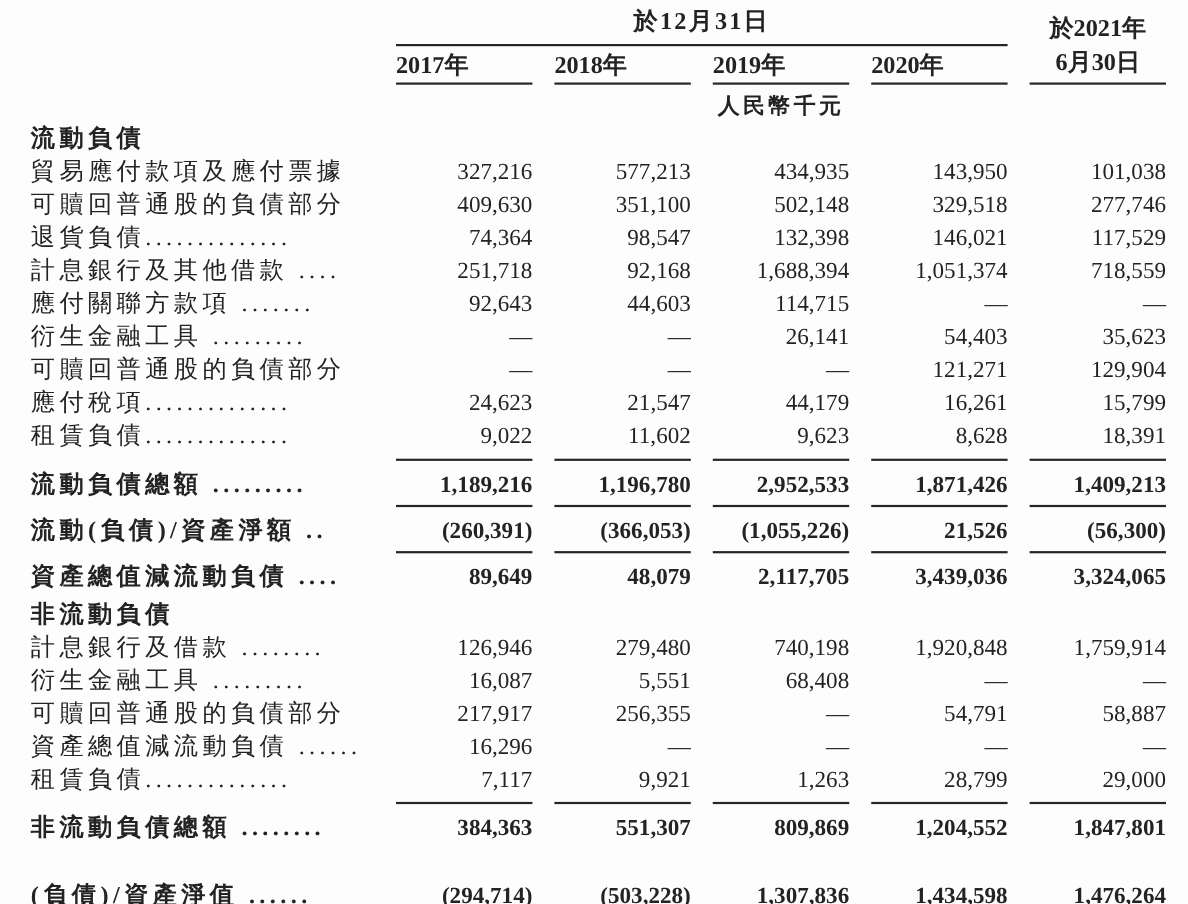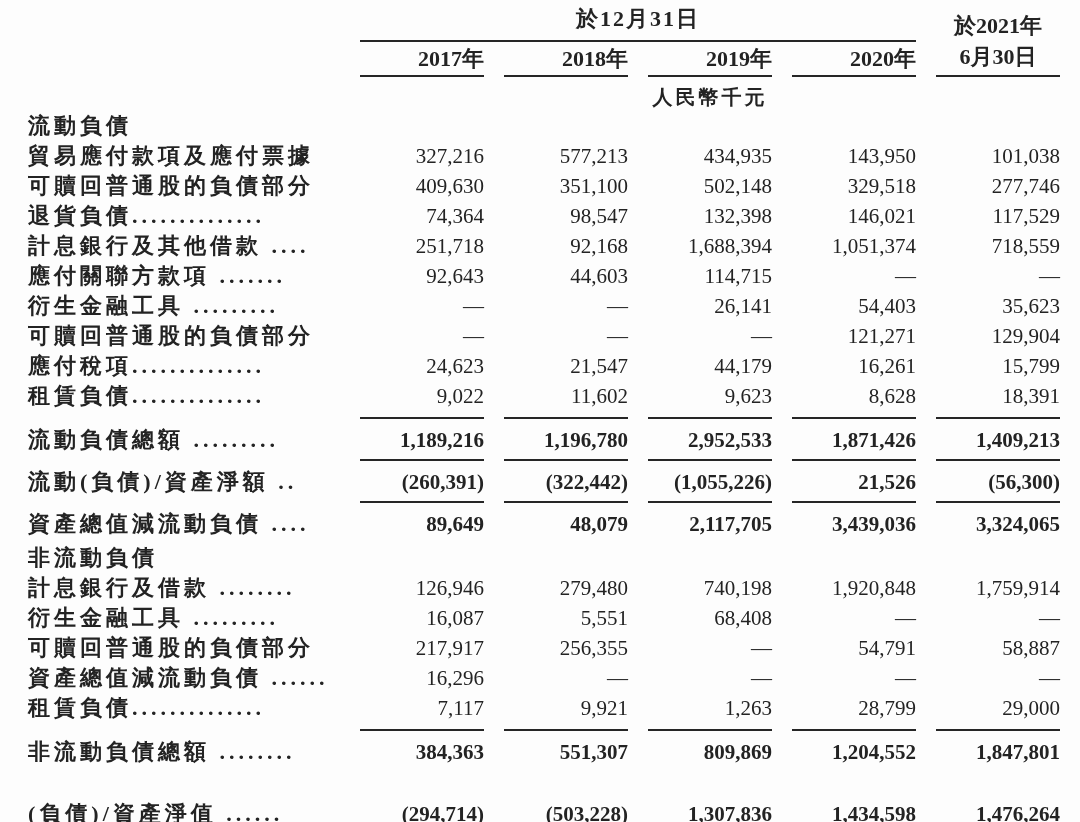--- a/index.html
+++ b/index.html
@@ -19,40 +19,40 @@
   }
   td { padding: 0; vertical-align: baseline; }
   
   td.grp {
     text-align: center; font-weight: bold; font-size: 22px;
     letter-spacing: 2px;
     border-bottom: 2px solid #262626;
     padding: 2px 0 8px 0; line-height: 26px;
   }
   td.yr {
-    text-align: right; font-weight: bold; font-size: 22px;
+    text-align: left; font-weight: bold; font-size: 22px;
     border-bottom: 2px solid #262626;
     padding: 5px 0 4px 0; line-height: 24px;
   }
   td.p21 {
     text-align: center; font-weight: bold; font-size: 22px;
     vertical-align: bottom;
     border-bottom: 2px solid #262626;
     line-height: 31px; padding-bottom: 3px;
   }
   td.unit {
     text-align: center; font-weight: bold; font-size: 20px;
     letter-spacing: 3px;
     padding: 7px 0 1px 0; line-height: 26px;
   }
   
   td.lbl {
     font-size: 22px; letter-spacing: 4px;
     white-space: nowrap; overflow: hidden;
-    padding-left: 8px; line-height: 30px; font-weight: bold;
+    padding-left: 8px; line-height: 30px;
   }
   td.num {
     text-align: right; font-size: 21px; line-height: 30px;
     white-space: nowrap;
   }
   tr.section td.lbl, tr.total td.lbl { font-weight: bold; }
   tr.total td.num { font-weight: bold; margin-top: 20px; }
   tr.item.u-single td.num { border-bottom: 2px solid #262626; padding-bottom: 6px; }
   tr.total td { padding-top: 8px; padding-bottom: 6px; line-height: 25px; }
   tr.total.u-single td.num { border-bottom: 2px solid #262626; }
@@ -178,21 +178,21 @@
           <td class="lbl">流動負債總額 .........</td>
           <td class="num">1,189,216</td>
           <td class="num">1,196,780</td>
           <td class="num">2,952,533</td>
           <td class="num">1,871,426</td>
           <td class="num">1,409,213</td>
         </tr>
         <tr class="total u-single">
           <td class="lbl">流動(負債)/資產淨額 ..</td>
           <td class="num">(260,391)</td>
-          <td class="num">(322,442)</td>
+          <td class="num">(366,053)</td>
           <td class="num">(1,055,226)</td>
           <td class="num">21,526</td>
           <td class="num">(56,300)</td>
         </tr>
         <tr class="total">
           <td class="lbl">資產總值減流動負債 ....</td>
           <td class="num">89,649</td>
           <td class="num">48,079</td>
           <td class="num">2,117,705</td>
           <td class="num">3,439,036</td>

